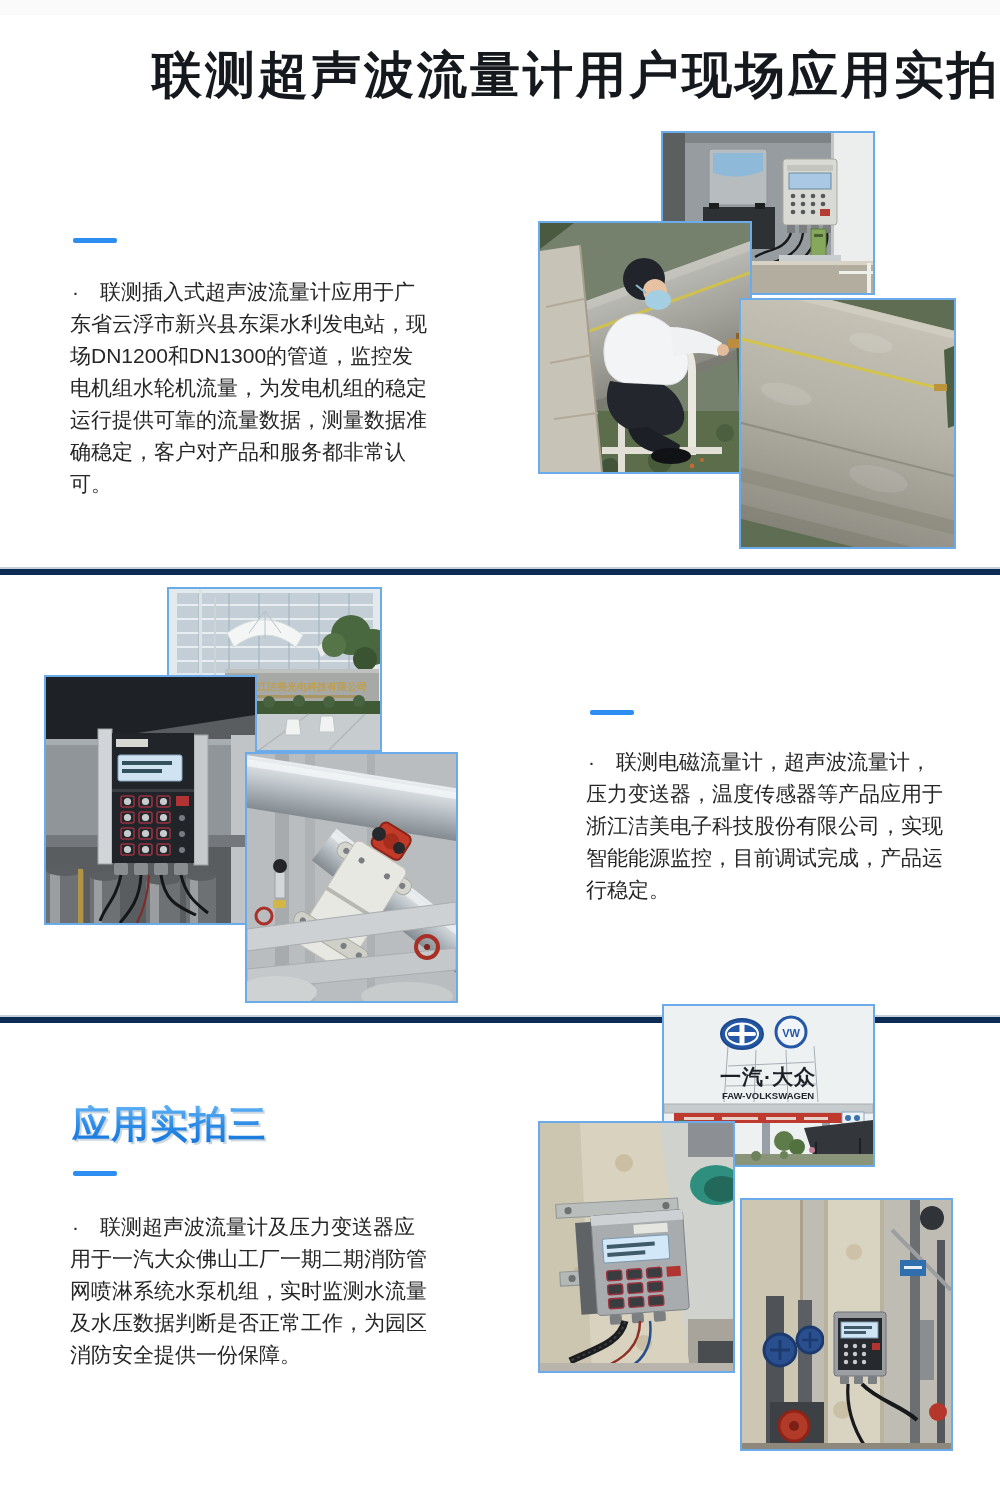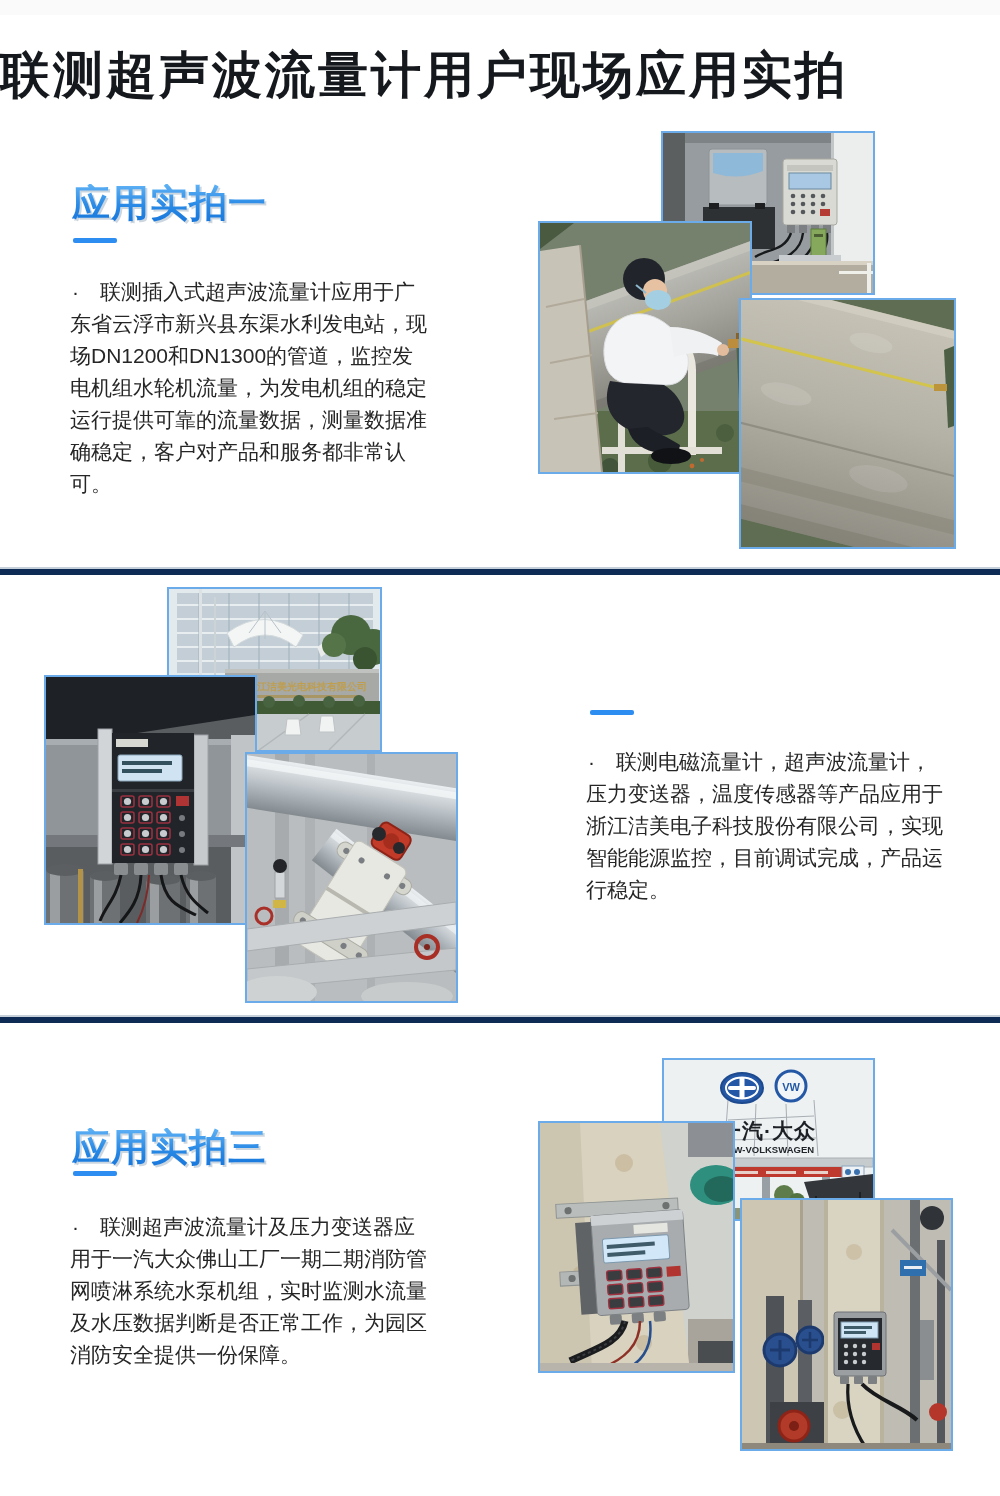--- a/index.html
+++ b/index.html
@@ -1,19 +1,19 @@
 <!DOCTYPE html>
 <html><head>
 <meta charset="utf-8">
 <style>
   html,body{margin:0;padding:0;background:#ffffff;}
   .page{position:relative;width:1000px;height:1496px;background:#ffffff;overflow:hidden;
         font-family:"Liberation Sans","DejaVu Sans",sans-serif;}
   .topstrip{position:absolute;left:0;top:0;width:1000px;height:15px;background:#fafafa;}
-  .title{position:absolute;left:0;top:42px;width:1000px;text-align:left;margin:0;
+  .title{position:absolute;left:0;top:42px;width:1000px;text-align:right;margin:0;
          font-size:50px;font-weight:bold;letter-spacing:3px;color:#15181c;}
   .h2{position:absolute;margin:0;font-size:38px;font-weight:bold;letter-spacing:1px;line-height:1;
       background:linear-gradient(180deg,#5fb2f5 0%,#2a8ae6 55%,#1777dc 100%);
       -webkit-background-clip:text;background-clip:text;color:transparent;
       filter:drop-shadow(2px 2px 0px #ccd6df);}
   .dash{position:absolute;width:44px;height:5px;border-radius:2px;background:#2e8df0;}
   .para{position:absolute;width:364px;font-size:21px;line-height:32px;color:#262626;
         text-indent:2px;margin:0;}
   .divider{position:absolute;left:0;width:1000px;height:8px;background:#0e2b55;
            border-top:2px solid #c6d0da;box-sizing:border-box;}
@@ -22,21 +22,20 @@
 </style>
 </head>
 <body>
 
 <div class="page">
 
   <div class="topstrip"></div>
 
   <h1 class="title">联测超声波流量计用户现场应用实拍</h1>
 
-  <h2 class="h2" style="left:72px;top:184px;">应用实拍一</h2>
   <div class="dash" style="left:73px;top:238px;"></div>
   <p class="para" style="left:70px;top:276px;">·　联测插入式超声波流量计应用于广东省云浮市新兴县东渠水利发电站，现场DN1200和DN1300的管道，监控发电机组水轮机流量，为发电机组的稳定运行提供可靠的流量数据，测量数据准确稳定，客户对产品和服务都非常认可。</p>
 
   <div class="photo" style="left:661px;top:131px;width:214px;height:164px;z-index:1;">
     <svg viewBox="0 0 210 160" preserveAspectRatio="none">
       <rect width="210" height="160" fill="#9ba1a3"></rect>
       <rect x="0" y="0" width="22" height="160" fill="#5b5f60"></rect>
       <rect x="22" y="0" width="148" height="10" fill="#7e8486"></rect>
       <rect x="170" y="0" width="40" height="160" fill="#eceeed"></rect>
       <rect x="168" y="0" width="3" height="160" fill="#c2c6c6"></rect>
@@ -349,25 +348,25 @@
       <ellipse cx="30" cy="238" rx="40" ry="16" fill="#cfd2d2"></ellipse>
       <ellipse cx="160" cy="242" rx="46" ry="14" fill="#c8cbcb"></ellipse>
     </svg>
   </div>
 
   <div class="dash" style="left:590px;top:710px;"></div>
   <p class="para" style="left:586px;top:746px;">·　联测电磁流量计，超声波流量计，压力变送器，温度传感器等产品应用于浙江洁美电子科技股份有限公司，实现智能能源监控，目前调试完成，产品运行稳定。</p>
 
   <div class="divider" style="top:1015px;"></div>
 
-  <h2 class="h2" style="left:72px;top:1128px;">应用实拍三</h2>
+  <h2 class="h2" style="left:72px;top:1105px;">应用实拍三</h2>
   <div class="dash" style="left:73px;top:1171px;"></div>
   <p class="para" style="left:70px;top:1211px;">·　联测超声波流量计及压力变送器应用于一汽大众佛山工厂一期二期消防管网喷淋系统水泵机组，实时监测水流量及水压数据判断是否正常工作，为园区消防安全提供一份保障。</p>
 
-  <div class="photo" style="left:662px;top:1058px;width:213px;height:163px;z-index:1;">
+  <div class="photo" style="left:662px;top:1004px;width:213px;height:163px;z-index:1;">
     <svg viewBox="0 0 209 159" preserveAspectRatio="none">
       <rect width="209" height="159" fill="#eef1f2"></rect>
       <g stroke="#a7aeb3" stroke-width="1">
         <line x1="64" y1="40" x2="60" y2="96"></line>
           <line x1="92" y1="44" x2="90" y2="96"></line>
         <line x1="122" y1="44" x2="124" y2="96"></line>
           <line x1="150" y1="40" x2="154" y2="96"></line>
         <line x1="64" y1="60" x2="150" y2="56"></line>
           <line x1="62" y1="80" x2="152" y2="78"></line>
       </g>

